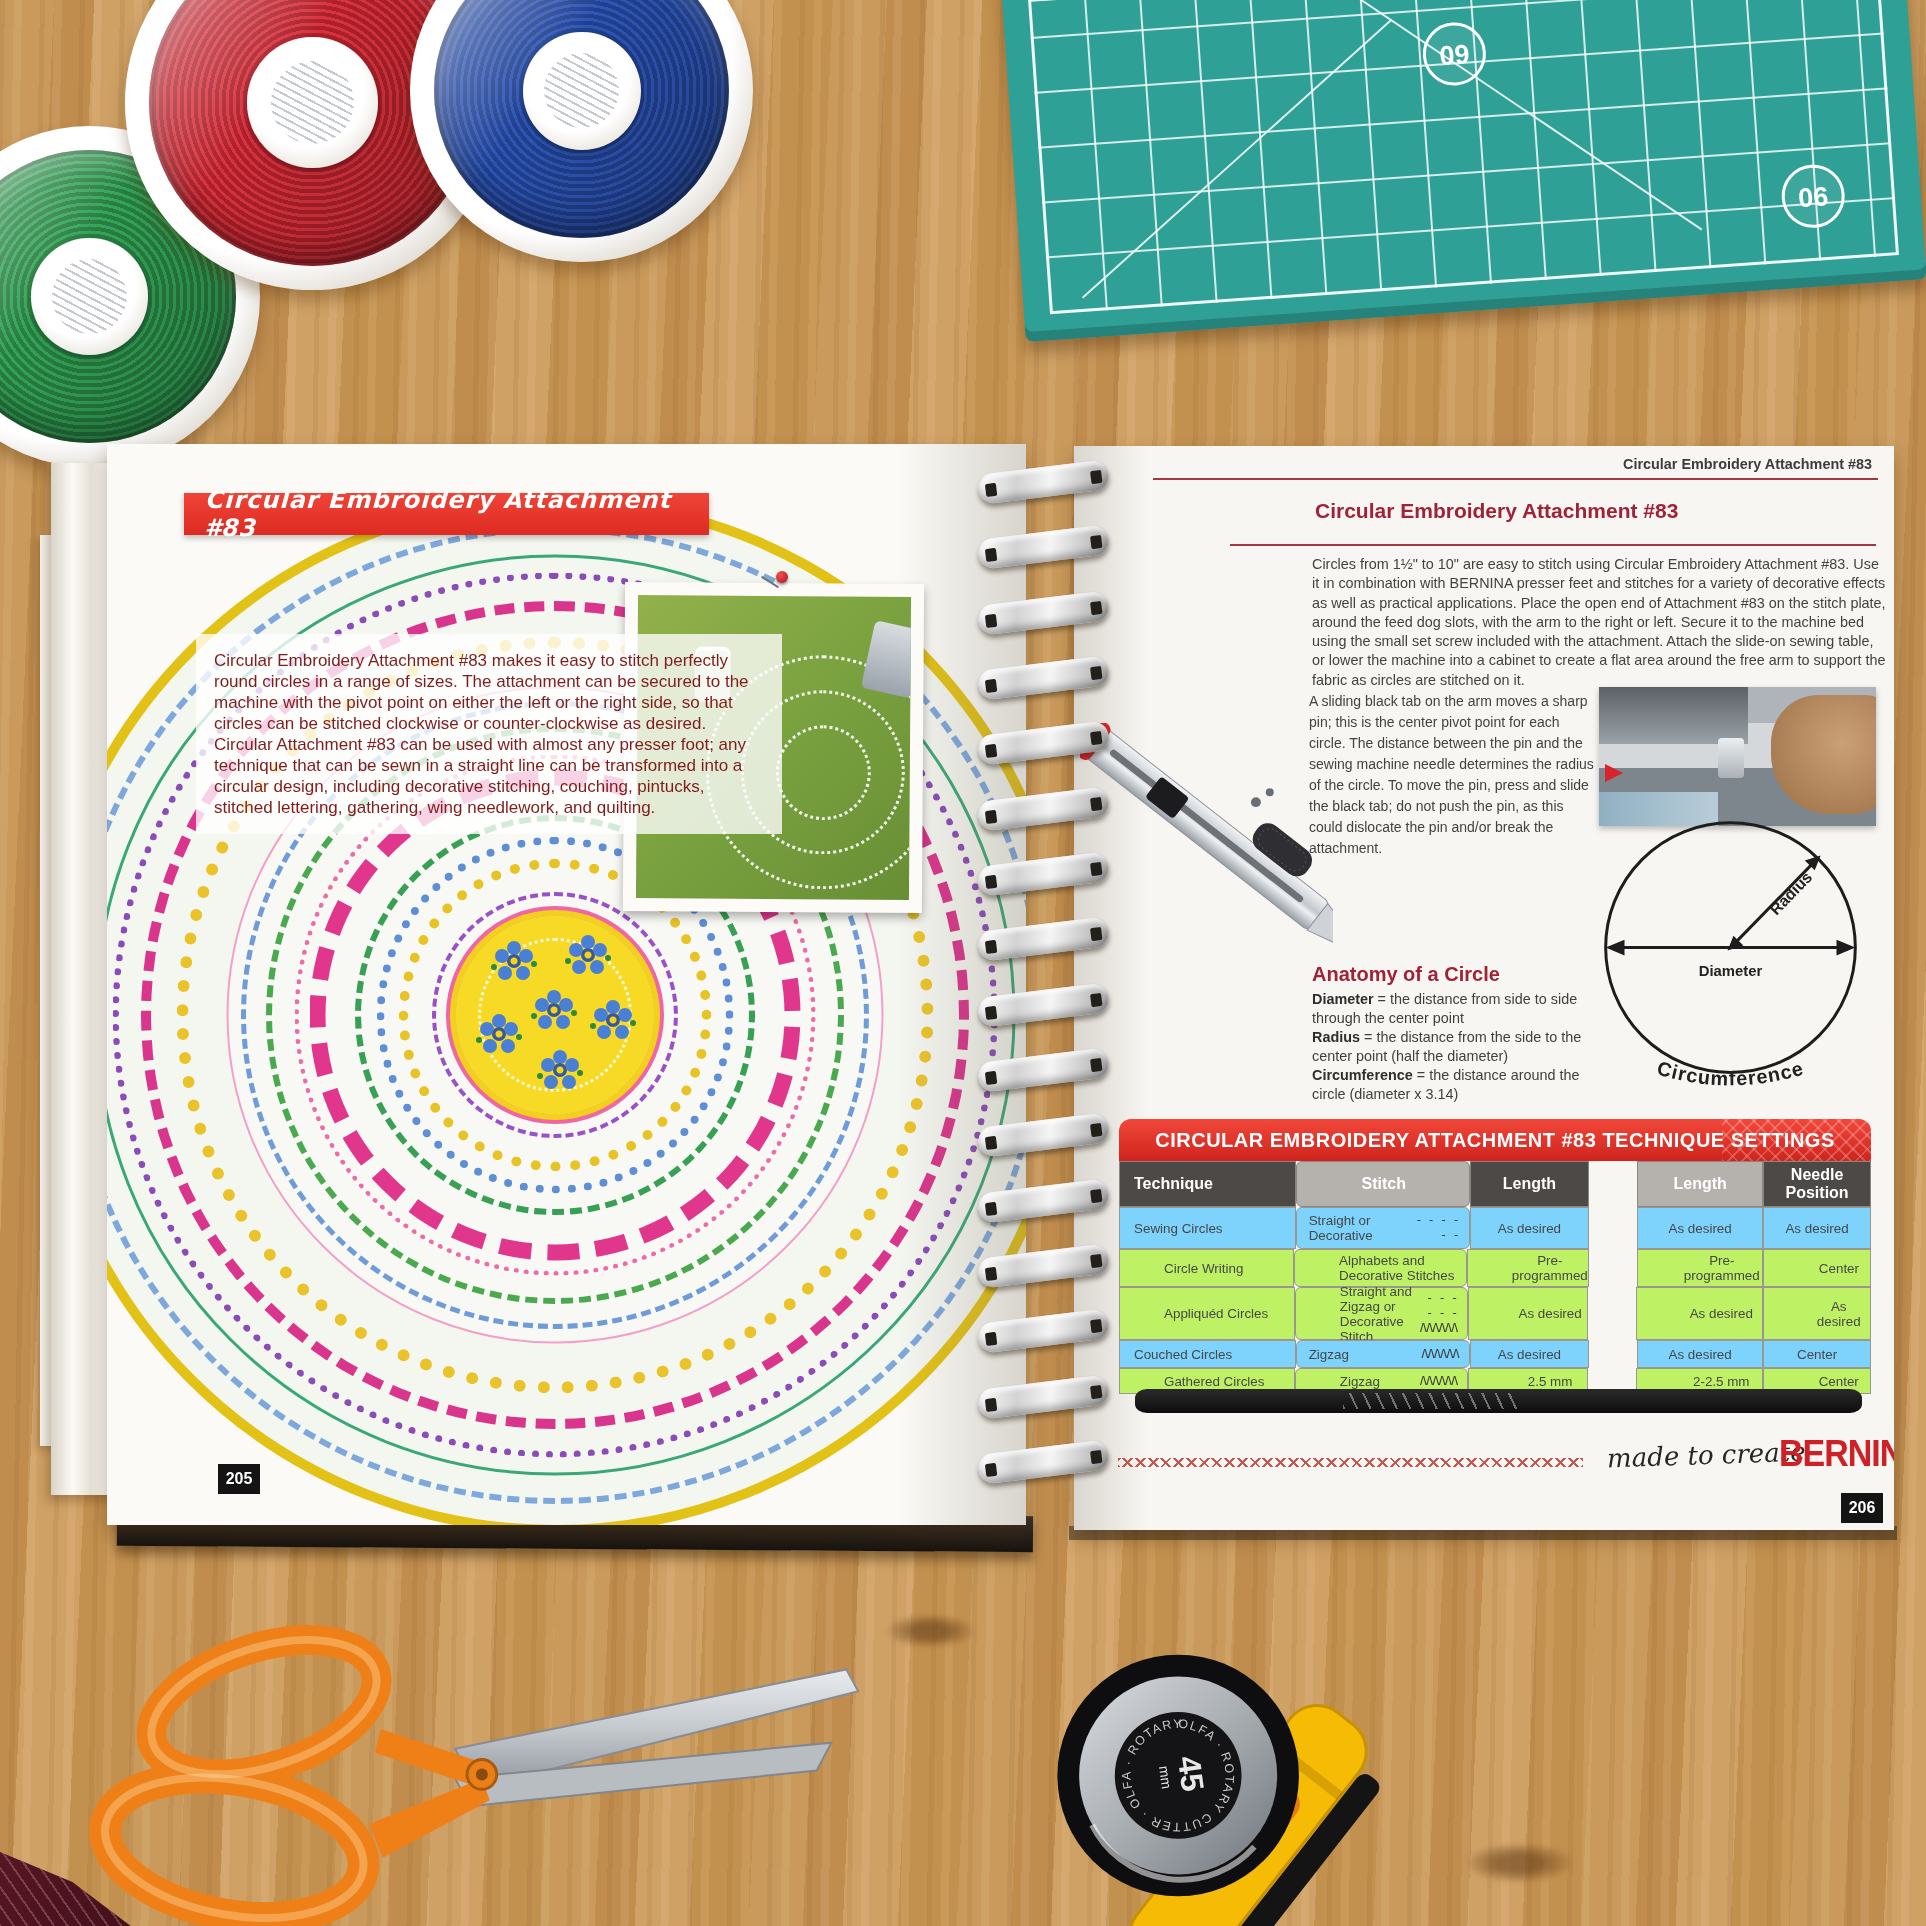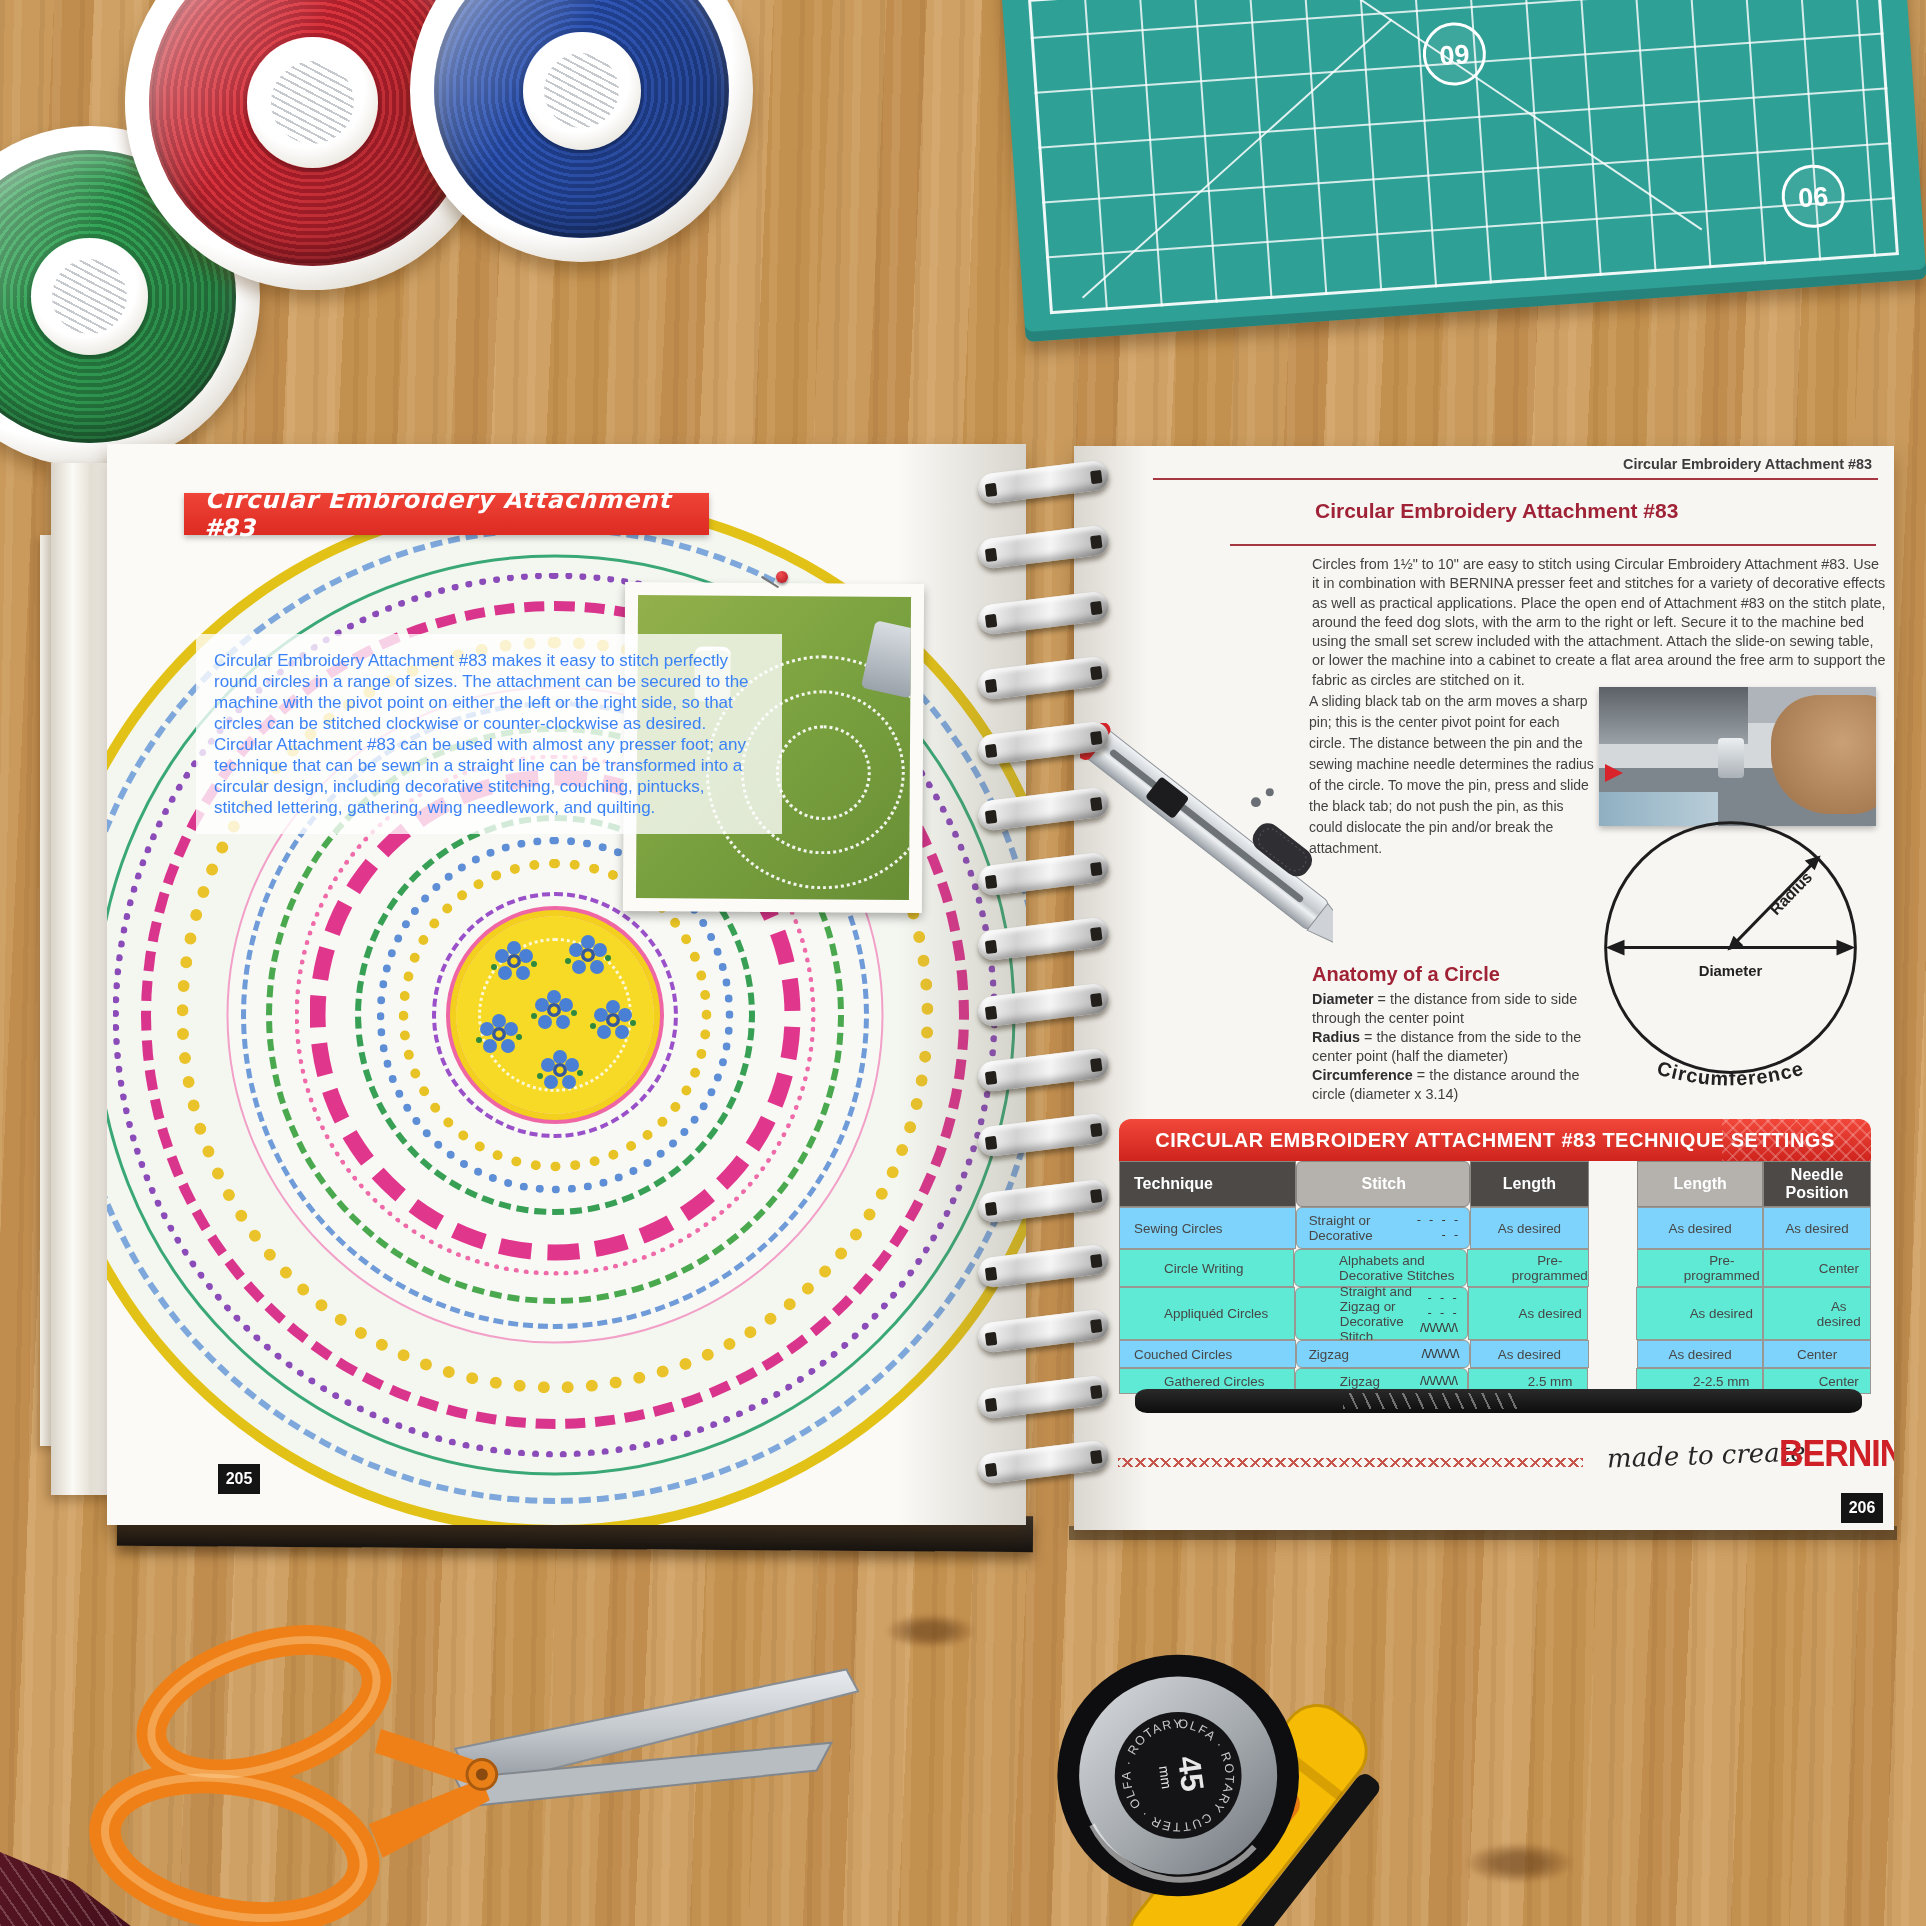--- a/index.html
+++ b/index.html
@@ -53,21 +53,21 @@
 
   
   .mandala{position:absolute;left:-62px;top:61px;width:1020px;height:1020px;}
   .ring{position:absolute;top:50%;left:50%;transform:translate(-50%,-50%);border-radius:50%;}
   .disc{position:absolute;top:50%;left:50%;transform:translate(-50%,-50%);width:198px;height:198px;border-radius:50%;background:radial-gradient(circle,#f7da25 0 70%,#eec91c 100%);box-shadow:0 0 0 6px #f3cf1e, 0 0 0 10px #ef66a5;}
   .disc .inner-dots{position:absolute;inset:22px;border:3px dotted #ffffff;border-radius:50%;opacity:.8;}
   .flower{position:absolute;width:14px;height:14px;border-radius:50%;background:radial-gradient(circle,#f5d417 0 3px,#35589f 4px 100%);
     box-shadow:0 -13px 0 #4a7fd6, 12px -5px 0 #4a7fd6, 9px 12px 0 #4a7fd6, -9px 12px 0 #4a7fd6, -12px -5px 0 #4a7fd6, 20px 3px 0 -4px #2f8a3f, -20px 6px 0 -4px #2f8a3f;}
   .banner{position:absolute;left:77px;top:49px;width:525px;height:42px;background:linear-gradient(180deg,#f04437,#dd2b22);display:flex;align-items:center;box-shadow:0 3px 6px rgba(0,0,0,.25);z-index:5;}
   .banner span{color:#fff;font-style:italic;font-weight:bold;font-size:24px;letter-spacing:1px;padding-left:22px;font-family:"DejaVu Sans",sans-serif;transform:skewX(-4deg);}
-  .lp-text{position:absolute;left:89px;top:190px;width:550px;padding:16px 18px;background:rgba(255,255,255,.78);color:#3b82f6;font-size:17px;line-height:21px;z-index:5;}
+  .lp-text{position:absolute;left:89px;top:190px;width:550px;padding:16px 18px;background:rgba(255,255,255,.78);color:#7f1d1d;font-size:17px;line-height:21px;z-index:5;}
   .polaroid{position:absolute;left:517px;top:139px;width:299px;height:329px;background:#fcfbf8;padding:0;box-shadow:0 5px 10px rgba(0,0,0,.3);z-index:4;transform:rotate(.4deg);}
   .photo-green{position:absolute;inset:13px;background:linear-gradient(135deg,#93b14c 0,#7ca340 45%,#688e35 100%);overflow:hidden;}
   .pg-arc{position:absolute;border:3px dotted rgba(255,255,255,.9);border-radius:50%;}
   .pg-cyl{position:absolute;left:57px;top:51px;width:36px;height:55px;background:rgba(255,255,255,.65);border-radius:8px;box-shadow:inset 0 4px 0 rgba(255,255,255,.9);}
   .pg-foot{position:absolute;right:-8px;top:28px;width:51px;height:69px;background:linear-gradient(180deg,#d8dde2,#9aa2aa);transform:rotate(12deg);border-radius:6px;}
   .pin{position:absolute;left:669px;top:127px;width:12px;height:12px;border-radius:50%;background:radial-gradient(circle at 35% 30%,#f15050,#b01220);z-index:6;box-shadow:0 2px 3px rgba(0,0,0,.4);}
   .pin::after{content:"";position:absolute;left:-16px;top:10px;width:20px;height:2px;background:#777;transform:rotate(32deg);}
   .pagenum{position:absolute;background:#141414;color:#fff;font-weight:bold;font-size:16px;display:flex;align-items:center;justify-content:center;z-index:6;}
   .pn-left{left:111px;top:1020px;width:42px;height:30px;}
   .pn-right{left:767px;top:1047px;width:42px;height:30px;}
@@ -93,21 +93,21 @@
   .tbl-banner{height:42px;border-radius:12px 12px 0 0;background:linear-gradient(180deg,#f2473a,#cf241d);display:flex;align-items:center;justify-content:center;color:#fff;font-weight:bold;font-size:20px;letter-spacing:0.5px;position:relative;overflow:hidden;}
   .tbl-banner::after{content:"";position:absolute;right:0;top:0;width:149px;height:100%;background:repeating-linear-gradient(45deg, rgba(255,255,255,.35) 0 2px, transparent 2px 10px),repeating-linear-gradient(-45deg, rgba(255,255,255,.35) 0 2px, transparent 2px 10px);opacity:.6;}
   .tbl-row{display:flex;}
   .tbl-row .c{box-sizing:border-box;border:1px solid #9a9792;display:flex;align-items:center;justify-content:center;text-align:center;}
   .c.w1{width:183px;justify-content:flex-start;padding-left:14px;text-align:left;}
   .c.w2{width:180px;justify-content:space-between;padding:2px 10px 2px 12px;text-align:left;border-radius:6px;}
   .c.w3{width:124px;} .c.w4{width:131px;margin-left:48px;} .c.w5{width:112px;}
   .tbl-head .c{color:#fff;font-weight:bold;font-size:16px;line-height:18px;height:46px;border-color:#8a8782;}
   .hd-dark{background:#4c4946;} .hd-light{background:#b5b2ae;}
   .tbl-body .c{color:#474747;font-size:13.4px;line-height:15px;}
-  .row-light .c{background:#7dd3fc;} .row-gray .c{background:#5eead4;padding-left:44px;}
+  .row-light .c{background:#7dd3fc;} .row-gray .c{background:#bef264;padding-left:44px;}
   .glyph{white-space:pre-line;font-size:12px;letter-spacing:-1px;color:#3c3c3c;text-align:right;line-height:15px;font-family:"DejaVu Sans Mono",monospace;}
   .black-bar{position:absolute;left:61px;top:943px;width:727px;height:24px;border-radius:12px/9px;background:linear-gradient(180deg,#2a2a2a,#0d0d0d);overflow:hidden;}
   .black-bar::after{content:"";position:absolute;left:208px;top:4px;width:178px;height:16px;background:repeating-linear-gradient(65deg, rgba(200,200,200,.5) 0 2px, transparent 2px 12px);}
   .stitchline{position:absolute;left:44px;top:1012px;width:465px;height:9px;opacity:.85;
     background:repeating-linear-gradient(45deg,#c03a30 0 2px,transparent 2px 9px),repeating-linear-gradient(-45deg,#c03a30 0 2px,transparent 2px 9px);}
   .tagline{position:absolute;left:533px;top:994px;font-family:"DejaVu Serif",serif;font-style:italic;font-size:26px;color:#262626;transform:rotate(-2deg);}
   .brand{position:absolute;left:705px;top:988px;font-weight:800;font-size:34px;color:#cf2027;letter-spacing:-1px;transform:scaleY(1.08);}
 
   
   .scissors{position:absolute;left:54px;top:1612px;}

